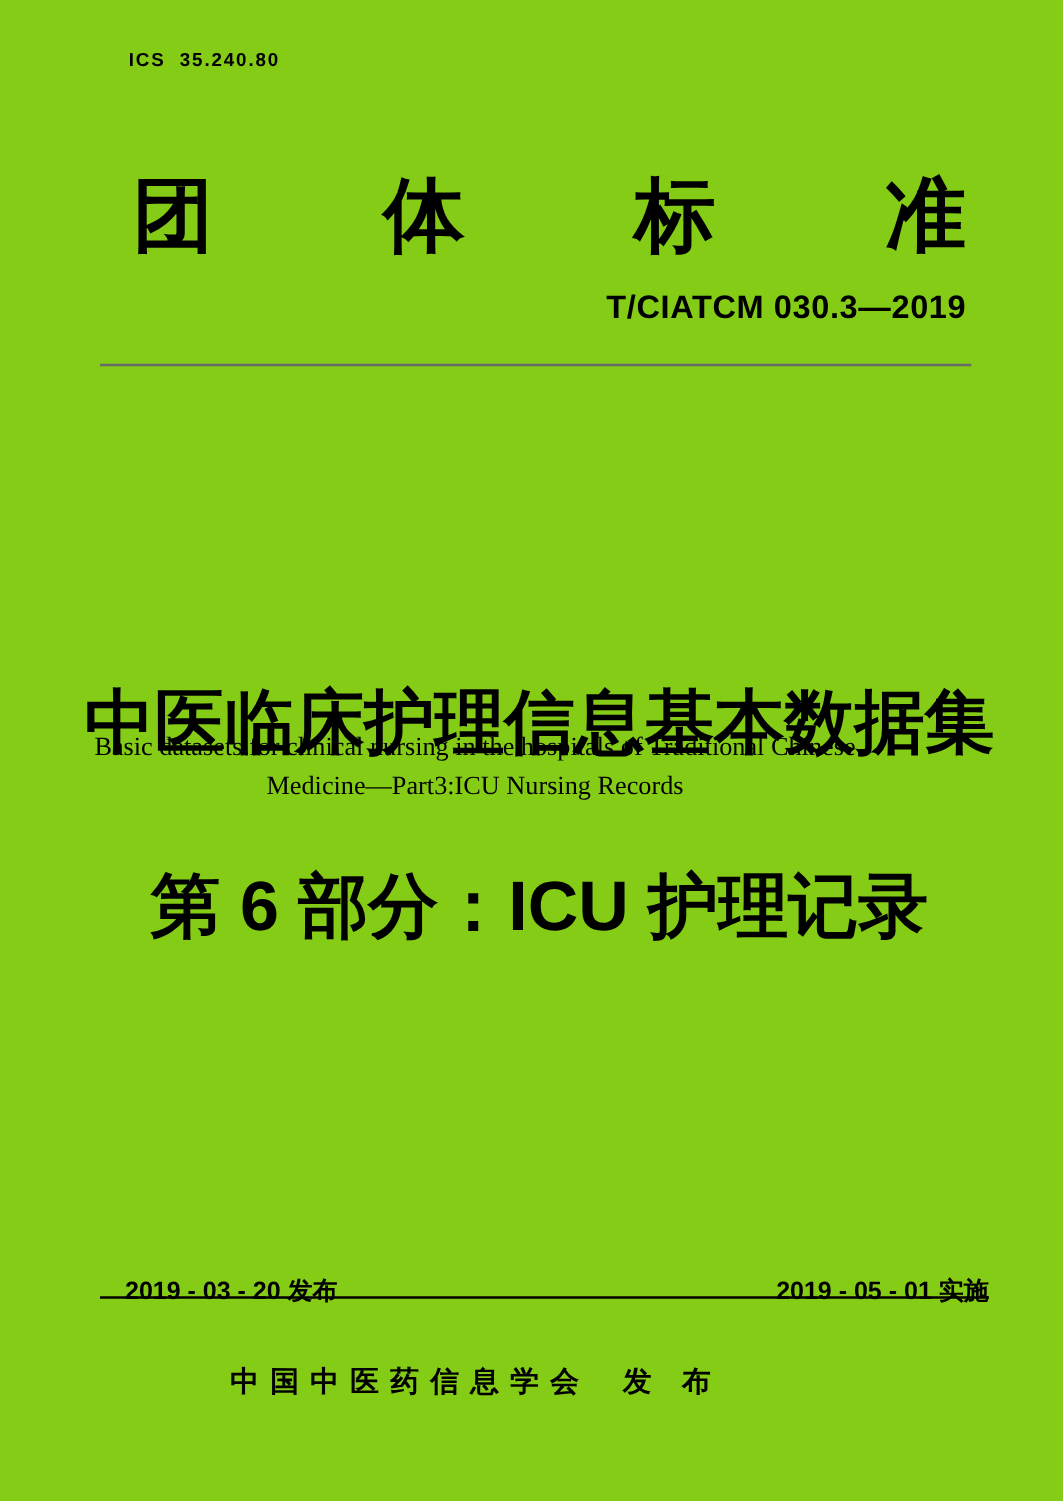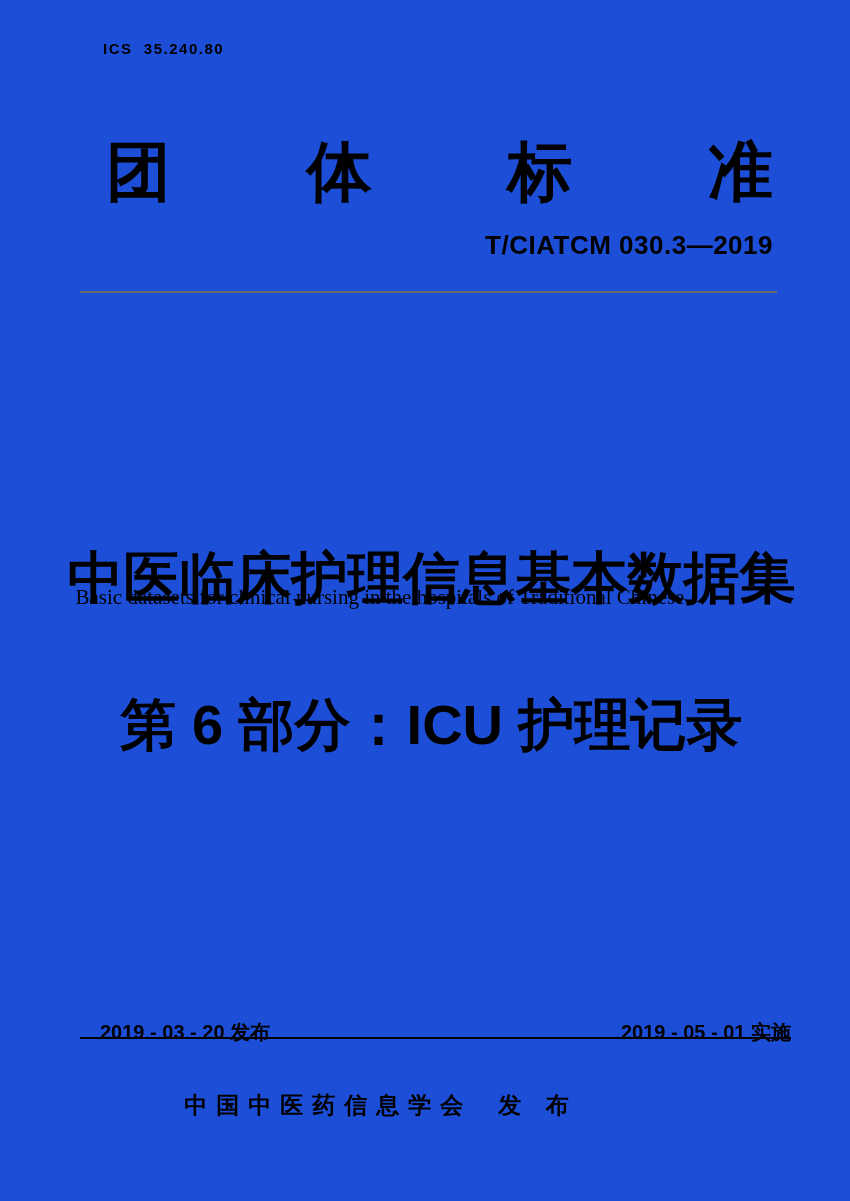--- a/index.html
+++ b/index.html
@@ -4,21 +4,21 @@
 <style>
   html, body {
     margin: 0;
     padding: 0;
     background: #ffffff;
   }
   .page {
     position: relative;
     width: 850px;
     height: 1201px;
-    background: #1d4ed8;
+    background: #84cc16;
     color: #000000;
     font-family: "Liberation Sans", "DejaVu Sans", sans-serif;
     overflow: hidden;
   }
 
   
   .ics {
     position: absolute;
     left: 103px;
     top: 40px;
@@ -152,20 +152,21 @@
 
   <div class="rule-top"></div>
 
   <div class="title-zh">
     <div>中医临床护理信息基本数据集</div>
     <div>第 6 部分：ICU 护理记录</div>
   </div>
 
   <div class="title-en">
     <div>Basic datasets for clinical nursing in the hospitals of Traditional Chinese</div>
+    <div>Medicine—Part3:ICU Nursing Records</div>
   </div>
 
   <div class="dates-row">
     <div class="date left">2019 - 03 - 20 发布</div>
     <div class="date right">2019 - 05 - 01 实施</div>
   </div>
 
   <div class="rule-dates"></div>
 
   <div class="publisher-row">

